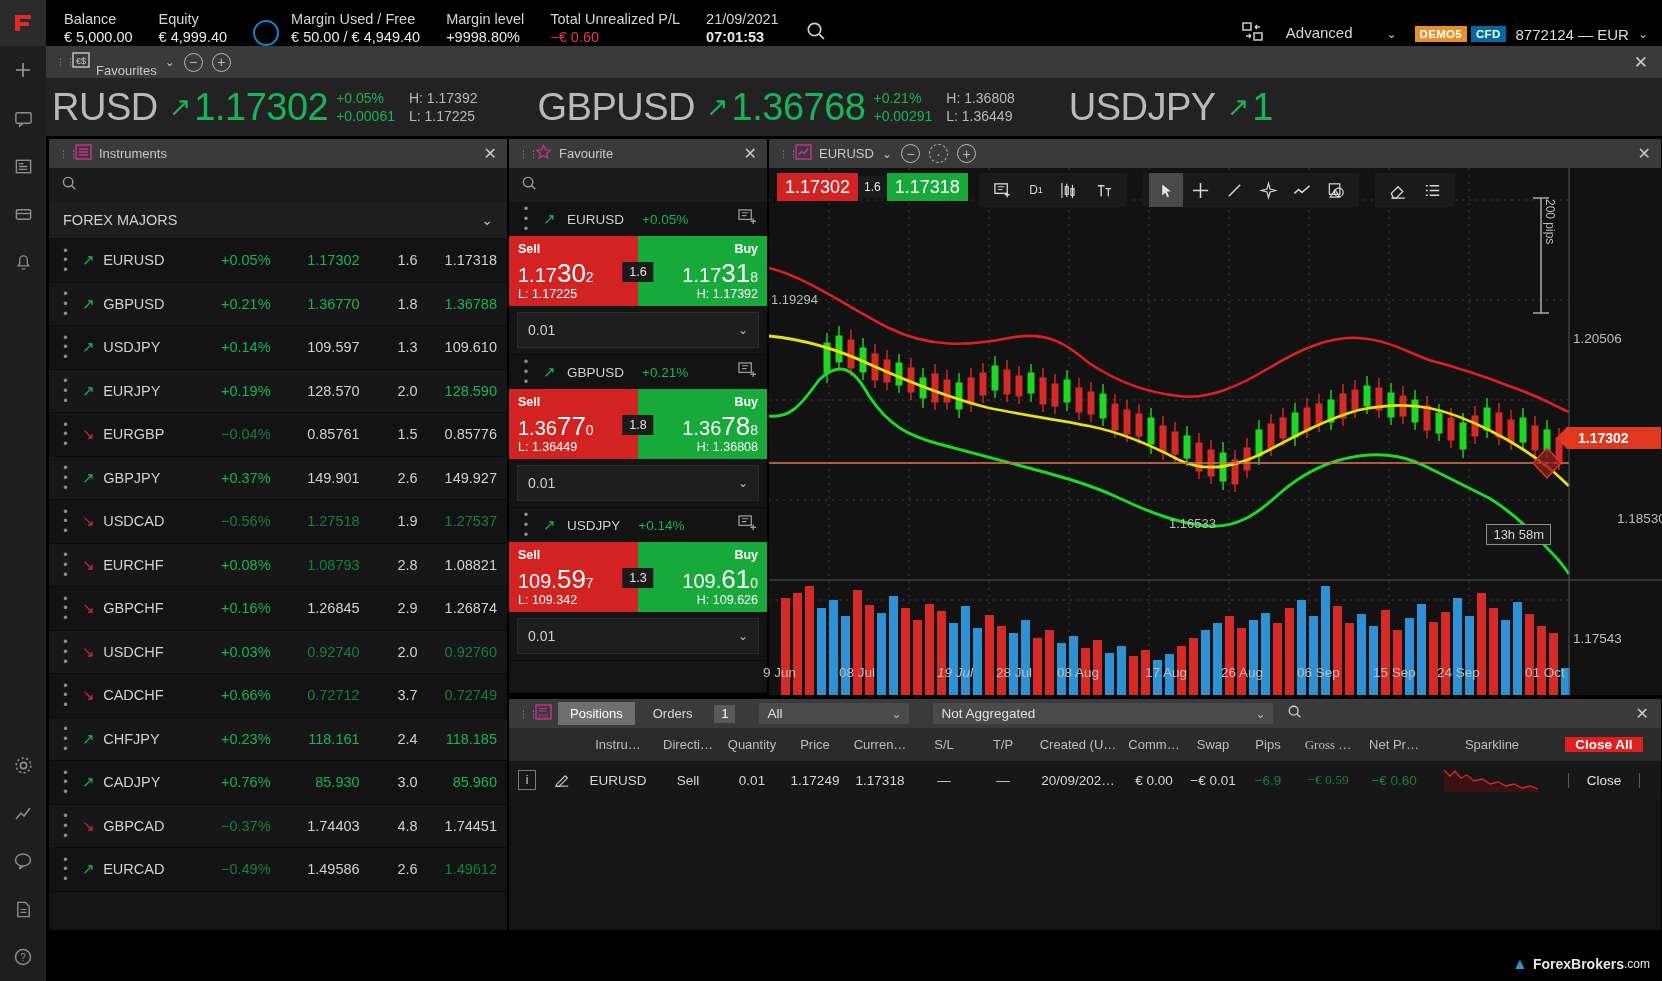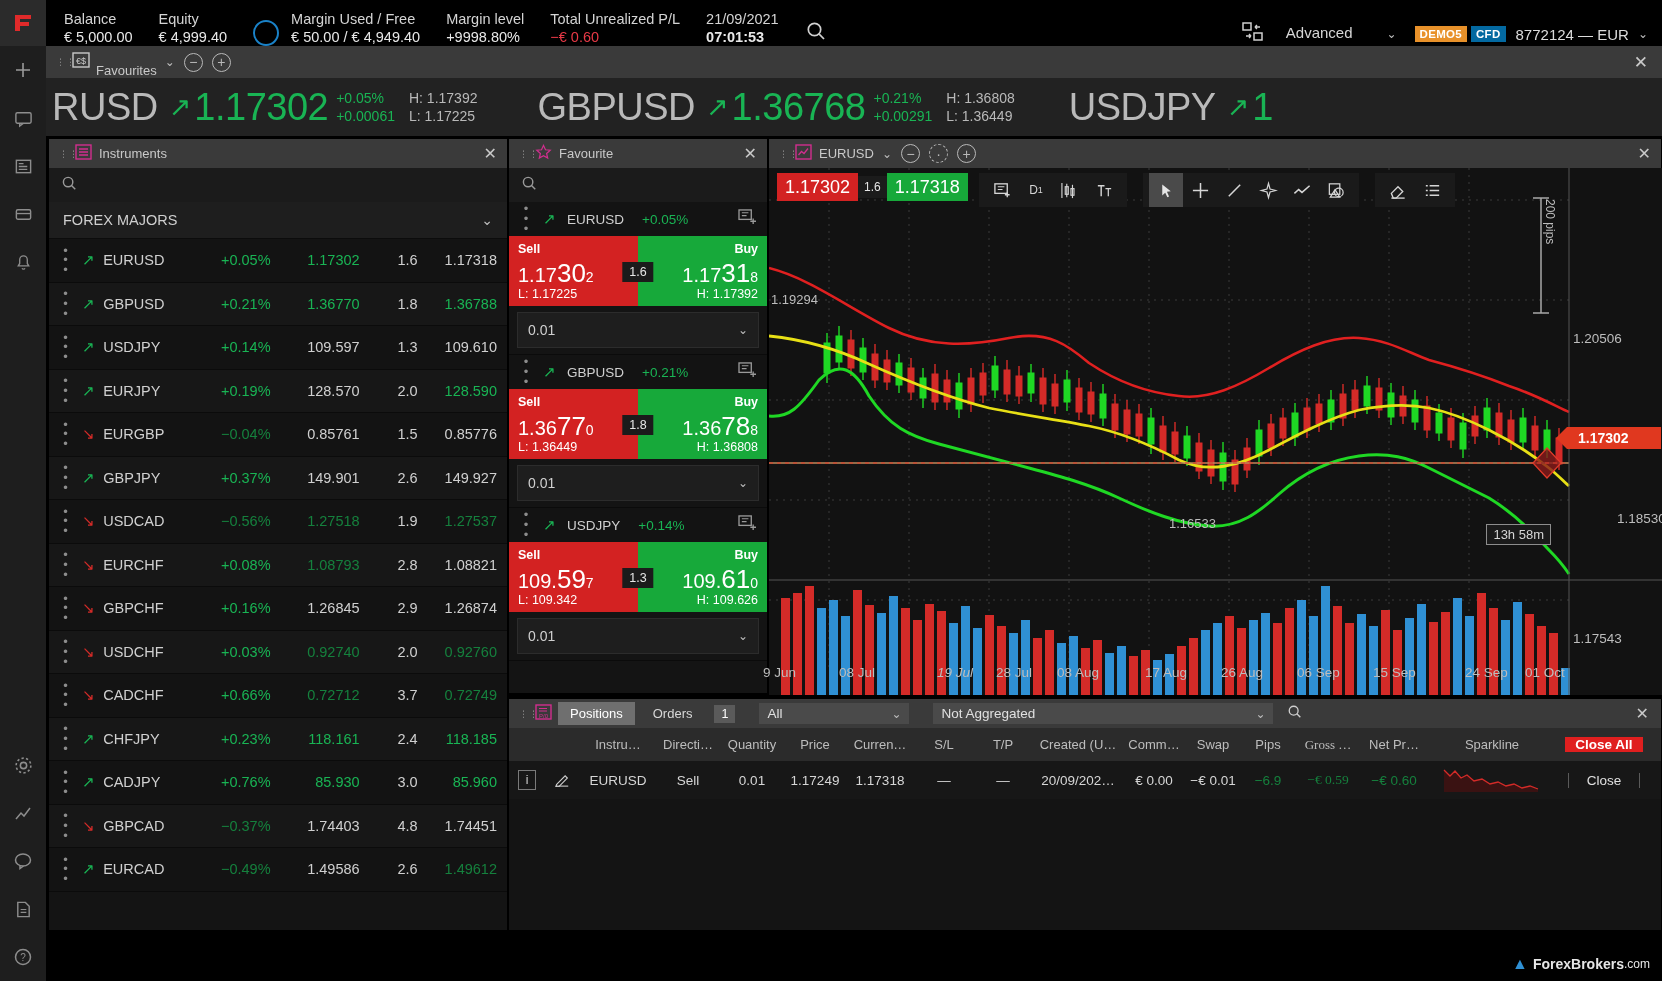--- a/index.html
+++ b/index.html
@@ -1102,21 +1102,21 @@
     <div class="axis-x" style="bottom:8px;height:20px;">
       <div style="left:-6px;">9 Jun</div>
       <div style="left:70px;">08 Jul</div>
       <div style="left:168px;font-style:italic;">19 Jul</div>
       <div style="left:227px;">28 Jul</div>
       <div style="left:288px;">08 Aug</div>
       <div style="left:376px;">17 Aug</div>
       <div style="left:452px;">26 Aug</div>
       <div style="left:528px;">06 Sep</div>
       <div style="left:604px;">15 Sep</div>
-      <div style="left:696px;text-align:right;">24 Sep</div>
+      <div style="left:668px;text-align:right;">24 Sep</div>
       <div style="left:756px;">01 Oct</div>
     </div>
   </div>
 
   <div class="panel" id="positions">
     <div class="pos-toolbar">
       <span class="drag-h">⋮⋮</span>
       <span style="margin-left:8px;">
         <svg width="17" height="16" viewBox="0 0 17 16">
             <rect x="1" y="1" width="15" height="14" stroke="#d12e8e" stroke-width="1.4" fill="none"></rect>

